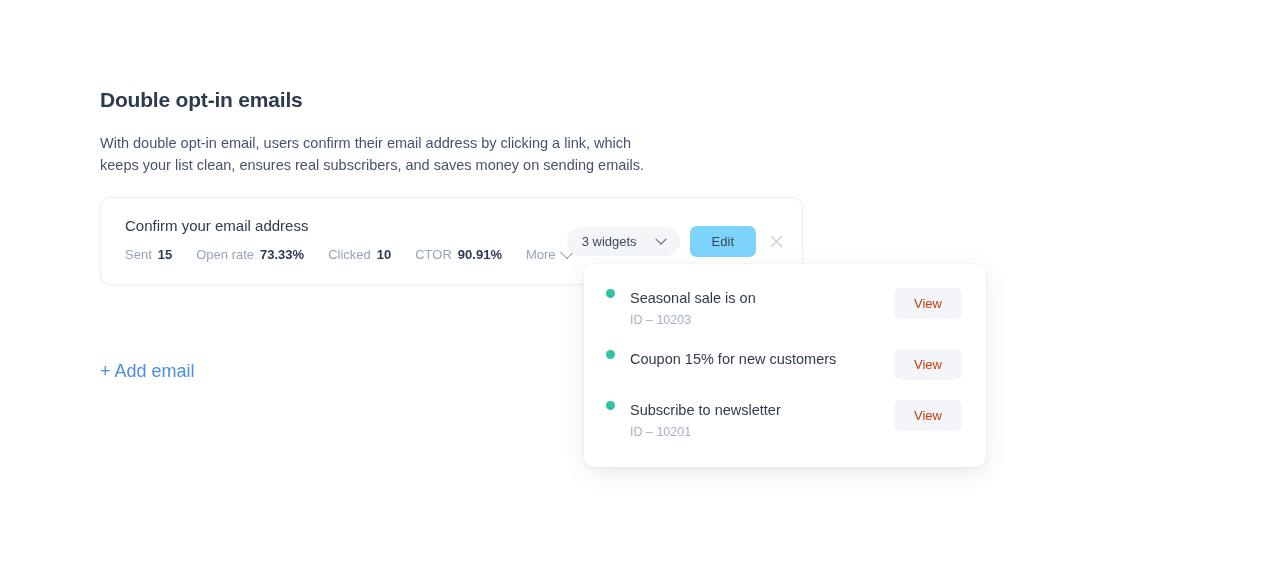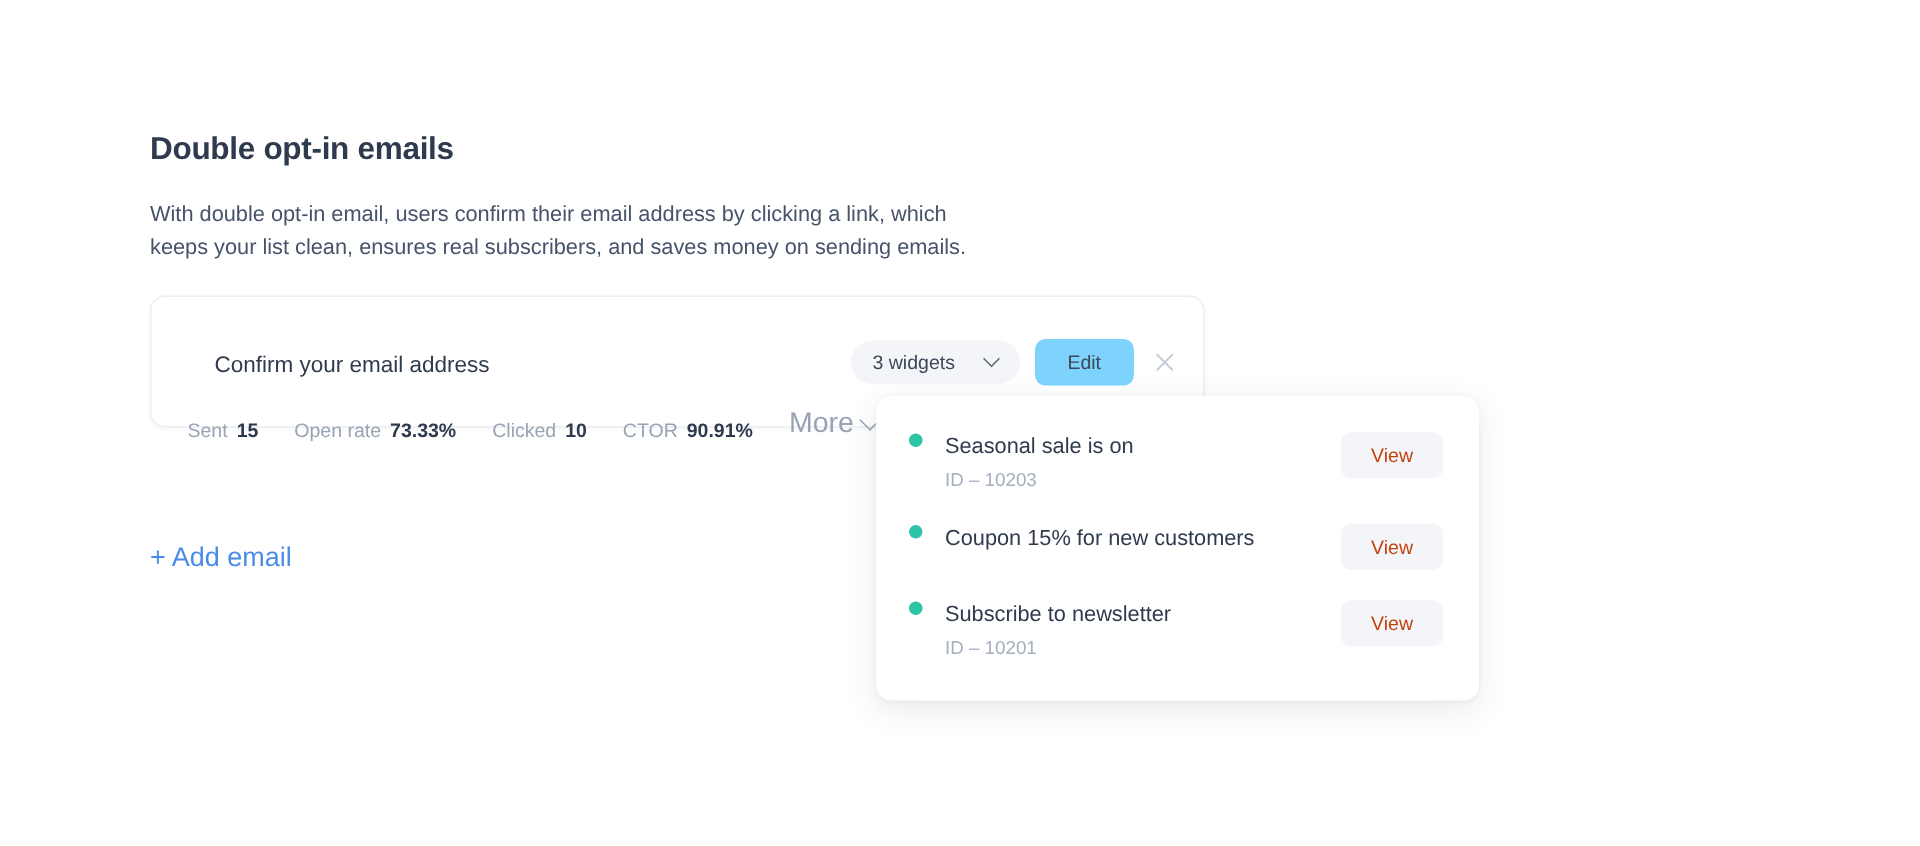--- a/index.html
+++ b/index.html
@@ -58,21 +58,21 @@
   .card-inner {
     position: relative;
     height: 100%;
     padding: 18px 22px 0 24px;
     box-sizing: border-box;
   }
   .card-title {
     font-size: 15px;
     color: #2f3b4d;
     line-height: 20px;
-    margin: 18px;
+    margin: 0;
   }
   .stats-row {
     display: flex;
     align-items: flex-end;
     margin-top: 11px;
     font-size: 13px;
     gap: 24px;
   }
   .stat {
     display: flex;
@@ -87,21 +87,21 @@
   .stat-value {
     color: #2f3b4d;
     font-weight: 700;
     font-size: 13px;
   }
   .more-btn {
     display: flex;
     align-items: center;
     gap: 6px;
     color: #98a3b3;
-    font-size: 19px;
+    font-size: 13px;
     cursor: pointer;
     background: none;
     border: none;
     padding: 0;
     font-family: inherit;
   }
 
   
   .chev {
     display: inline-block;

